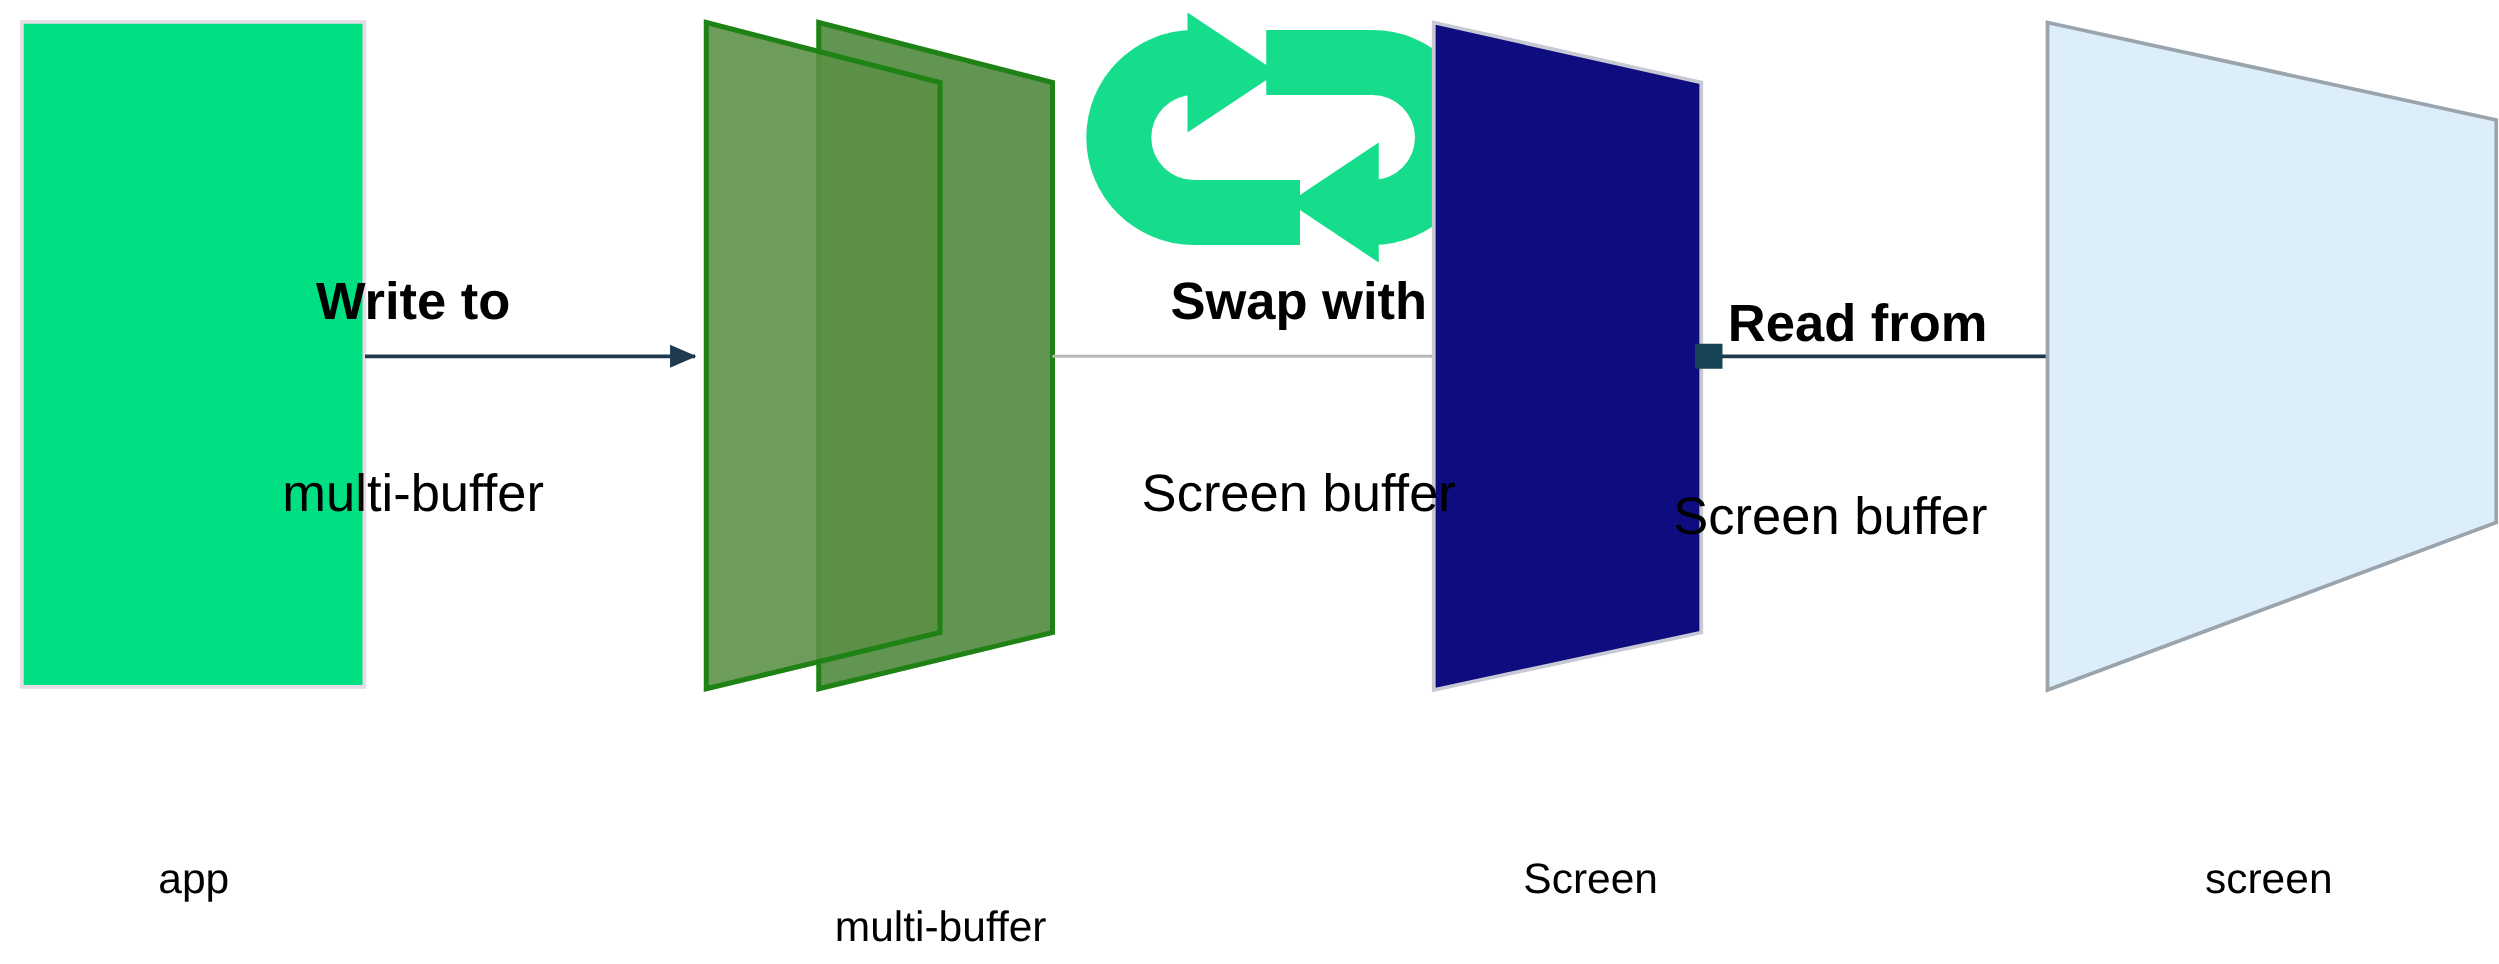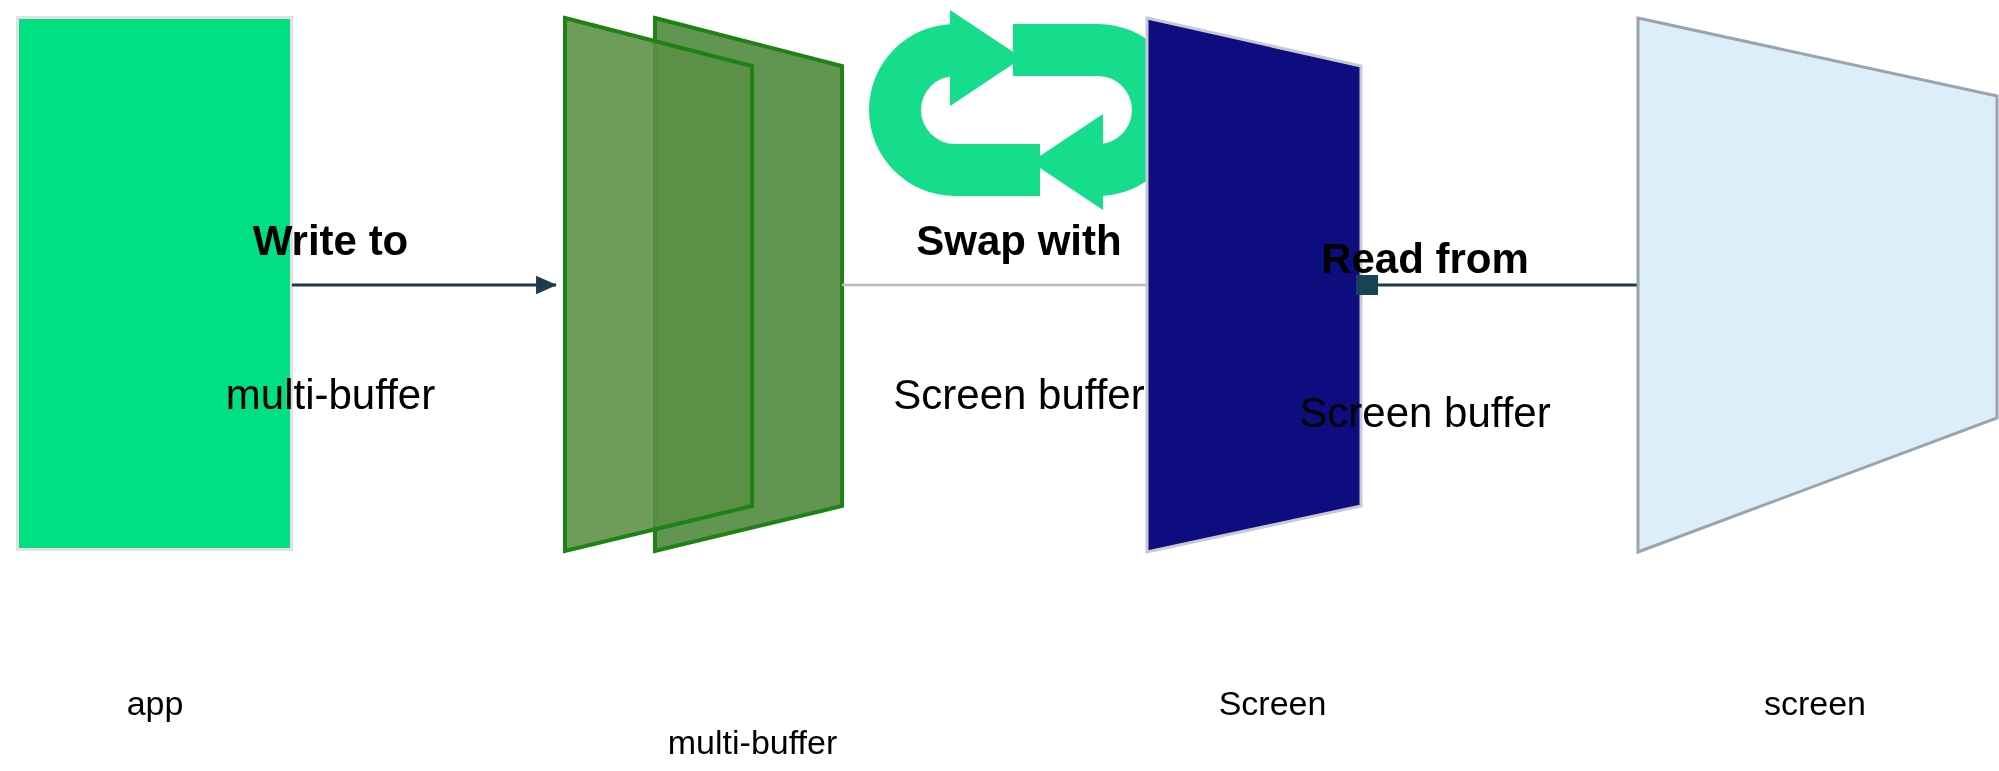--- a/index.html
+++ b/index.html
@@ -46,22 +46,22 @@
     font-weight: 400;
   }
   .node-label {
     font-size: 34px;
     font-weight: 400;
   }
   .node-label .ln { display: block; }
 
   
   #label-write     { left: 183px;  top: 113px; width: 295px; }
-  #label-swap      { left: 854px;  top: 113px; width: 330px; }
-  #label-read      { left: 1260px; top: 131px; width: 330px; }
+  #label-swap      { left: 874px;  top: 113px; width: 330px; }
+  #label-read      { left: 1260px; top: 131px; width: 330px; text-align: right; }
 
   #label-app          { left: 30px;   top: 600px; width: 250px; }
   #label-multibuffer  { left: 545px;  top: 639px; width: 415px; }
   #label-screenbuffer { left: 1130px; top: 600px; width: 285px; }
   #label-screen       { left: 1690px; top: 600px; width: 250px; }
 </style>
 </head>
 <body>
 
 <div id="stage">

